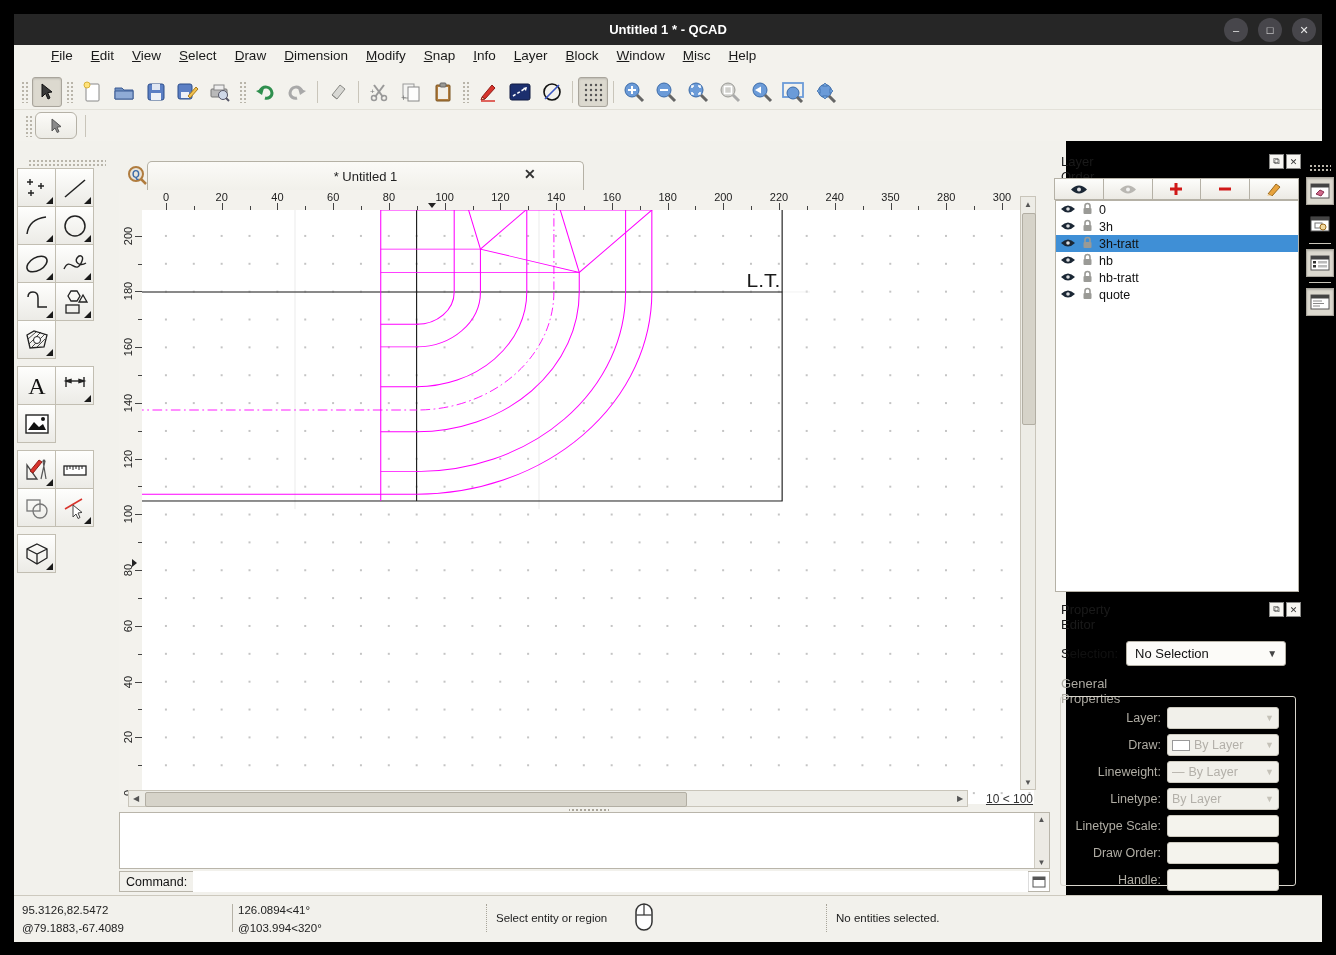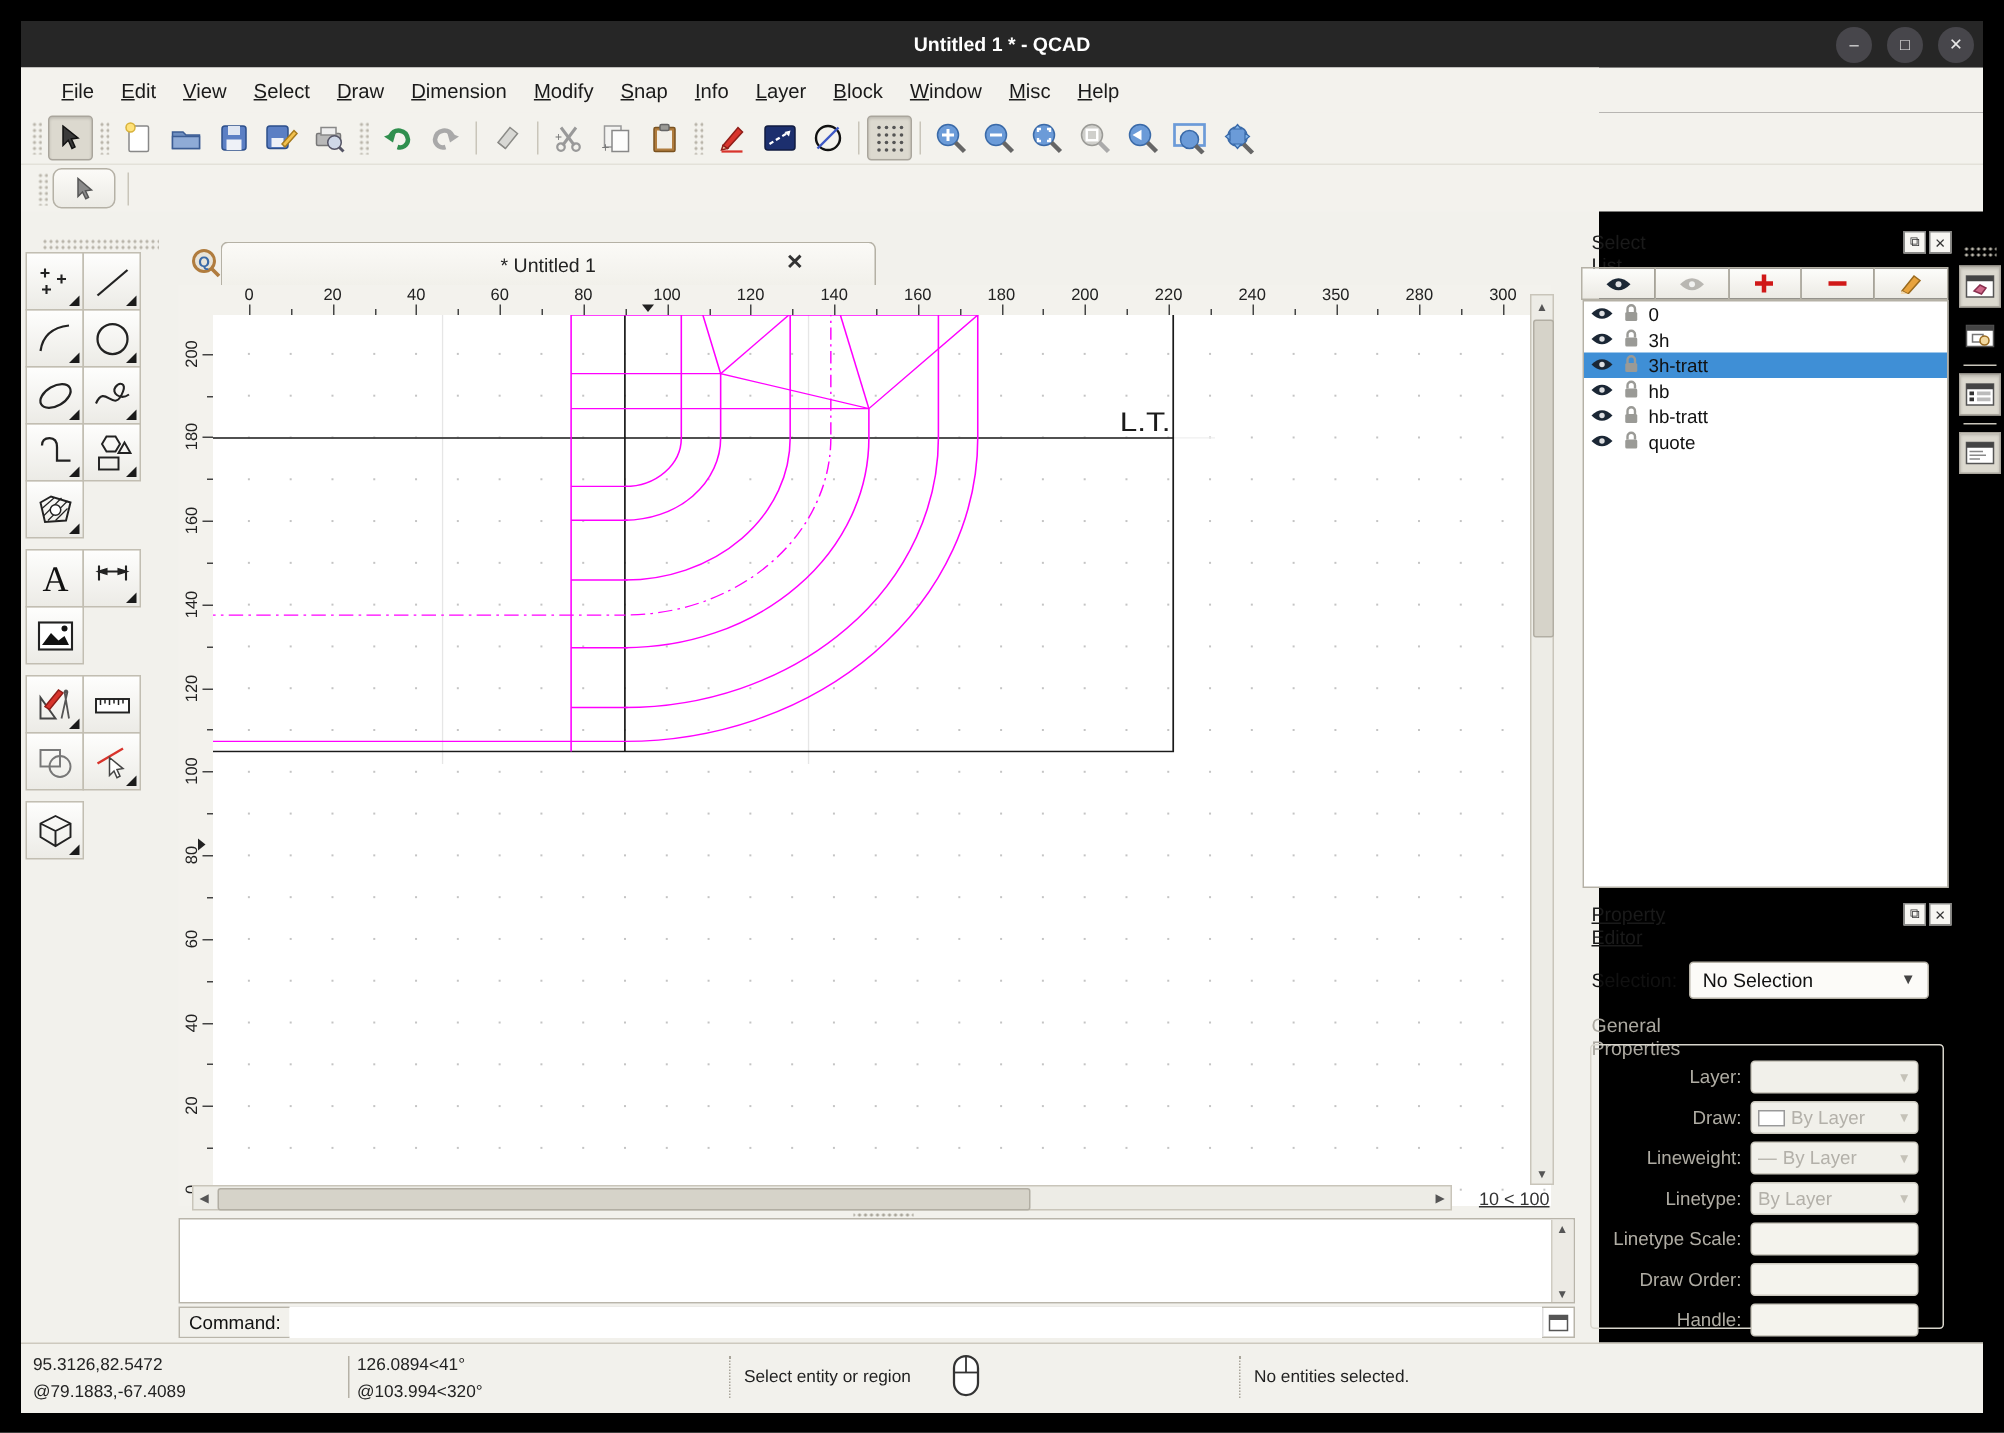--- a/index.html
+++ b/index.html
@@ -4,21 +4,21 @@
 <style>
   html,body{margin:0;padding:0;background:#000;width:1336px;height:955px;overflow:hidden;
     font-family:"Liberation Sans",sans-serif;-webkit-font-smoothing:antialiased;}
   #win{position:absolute;left:14px;top:14px;width:1052px;height:927px;background:#f2f1ec;}
   
   #titlebar{position:absolute;left:0;top:0;width:1308px;height:31px;background:#262626;display:flex;align-items:center;}
   #titlebar .ttl{position:absolute;left:0;width:100%;text-align:center;color:#fff;font-weight:bold;font-size:13px;}
   .winbtn{position:absolute;top:4px;width:24px;height:24px;border-radius:50%;background:#47464b;color:#e8e8e8;
     display:flex;align-items:center;justify-content:center;font-size:11px;line-height:1;}
   
-  #menubar{position:absolute;left:0;top:31px;width:1308px;height:30px;background:#f3f2ed;display:flex;align-items:center;padding-left:18px;box-sizing:border-box;}
+  #menubar{position:absolute;left:0;top:31px;width:1308px;height:30px;background:#f3f2ed;display:flex;align-items:flex-start;padding-left:28px;box-sizing:border-box;}
   .menu-item{padding:3px 9px;font-size:13.5px;color:#1a1a1a;}
   
   #toolbar1{position:absolute;left:0;top:61px;width:1308px;height:35px;background:#f3f2ed;display:flex;align-items:center;padding-left:4px;box-sizing:border-box;border-bottom:1px solid #e3e1d9;}
   #toolbar2{position:absolute;left:0;top:96px;width:1308px;height:31px;background:#f3f2ed;display:flex;align-items:center;padding-left:8px;box-sizing:border-box;}
   .tb-handle{width:7px;height:22px;margin:0 3px;background-image:radial-gradient(#b9b5aa 1px,transparent 1.1px);background-size:4px 4px;}
   .tb-sep{width:1px;height:22px;background:#c9c5ba;margin:0 4px;}
   .tbtn{width:28px;height:28px;margin:0 1px;display:flex;align-items:center;justify-content:center;border-radius:3px;border:1px solid transparent;}
   .tbtn.pressed{background:#dcd9cf;border:1px solid #a9a59c;box-shadow:inset 0 1px 2px rgba(0,0,0,.15);}
   .arrowbtn{width:40px;height:25px;border:1px solid #b5b1a6;border-radius:6px;background:linear-gradient(#fcfbf8,#ecebe5);display:flex;align-items:center;justify-content:center;}
   
@@ -692,21 +692,21 @@
     <div class="st2" style="left:482px;top:13px;">Select entity or region</div>
     <svg style="position:absolute;left:620px;top:6px;" width="20" height="30">
       <rect x="2" y="2" width="16" height="26" rx="8" fill="#fff" stroke="#333" stroke-width="1.5"></rect>
       <line x1="10" y1="2" x2="10" y2="13" stroke="#333" stroke-width="1.2"></line>
       <line x1="2.5" y1="13" x2="17.5" y2="13" stroke="#333" stroke-width="1.2"></line>
     </svg>
     <div class="stsepdot" style="left:812px;"></div>
     <div class="st2" style="left:822px;top:13px;">No entities selected.</div>
   </div>
 
-  <div class="panel-title" style="left:1047px;top:140px;">Select List</div>
+  <div class="panel-title" style="left:1047px;top:140px;">Layer Order</div>
   <div class="panel-btns" style="left:1255px;top:140px;">
     <div class="pbtn">⧉</div>
     <div class="pbtn">✕</div>
   </div>
   <div id="layerpanel">
     <div id="layertools">
       <div class="lyt">
           <svg width="18" height="11">
             <path d="M1,5.5 Q9,-2.5 17,5.5 Q9,13.5 1,5.5 z" fill="#1b2735"></path>
             <circle cx="9" cy="5.5" r="2" fill="#fff" opacity="0.85"></circle>
@@ -798,21 +798,21 @@
             </svg></span>
           <span><svg width="11" height="13">
               <path d="M3,6 V4 a2.5,2.5 0 0 1 5,0 V6" fill="none" stroke="#9a9a96" stroke-width="1.6"></path>
               <rect x="1.5" y="6" width="8" height="6" rx="1" fill="#9a9a96"></rect>
             </svg></span>
           <span>quote</span>
         </div>
       </div>
   </div>
 
-  <div class="panel-title" style="left:1047px;top:588px;text-decoration:underline;">Property Editor</div>
+  <div class="panel-title" style="left:1047px;top:588px;">Property Editor</div>
   <div class="panel-btns" style="left:1255px;top:588px;">
     <div class="pbtn">⧉</div>
     <div class="pbtn">✕</div>
   </div>
   <div id="selrow">
     <span style="font-size:13px;color:#111;">Selection:</span>
     <div id="seldrop">
       <span>No Selection</span>
       <span class="arrow">▼</span>
     </div>

